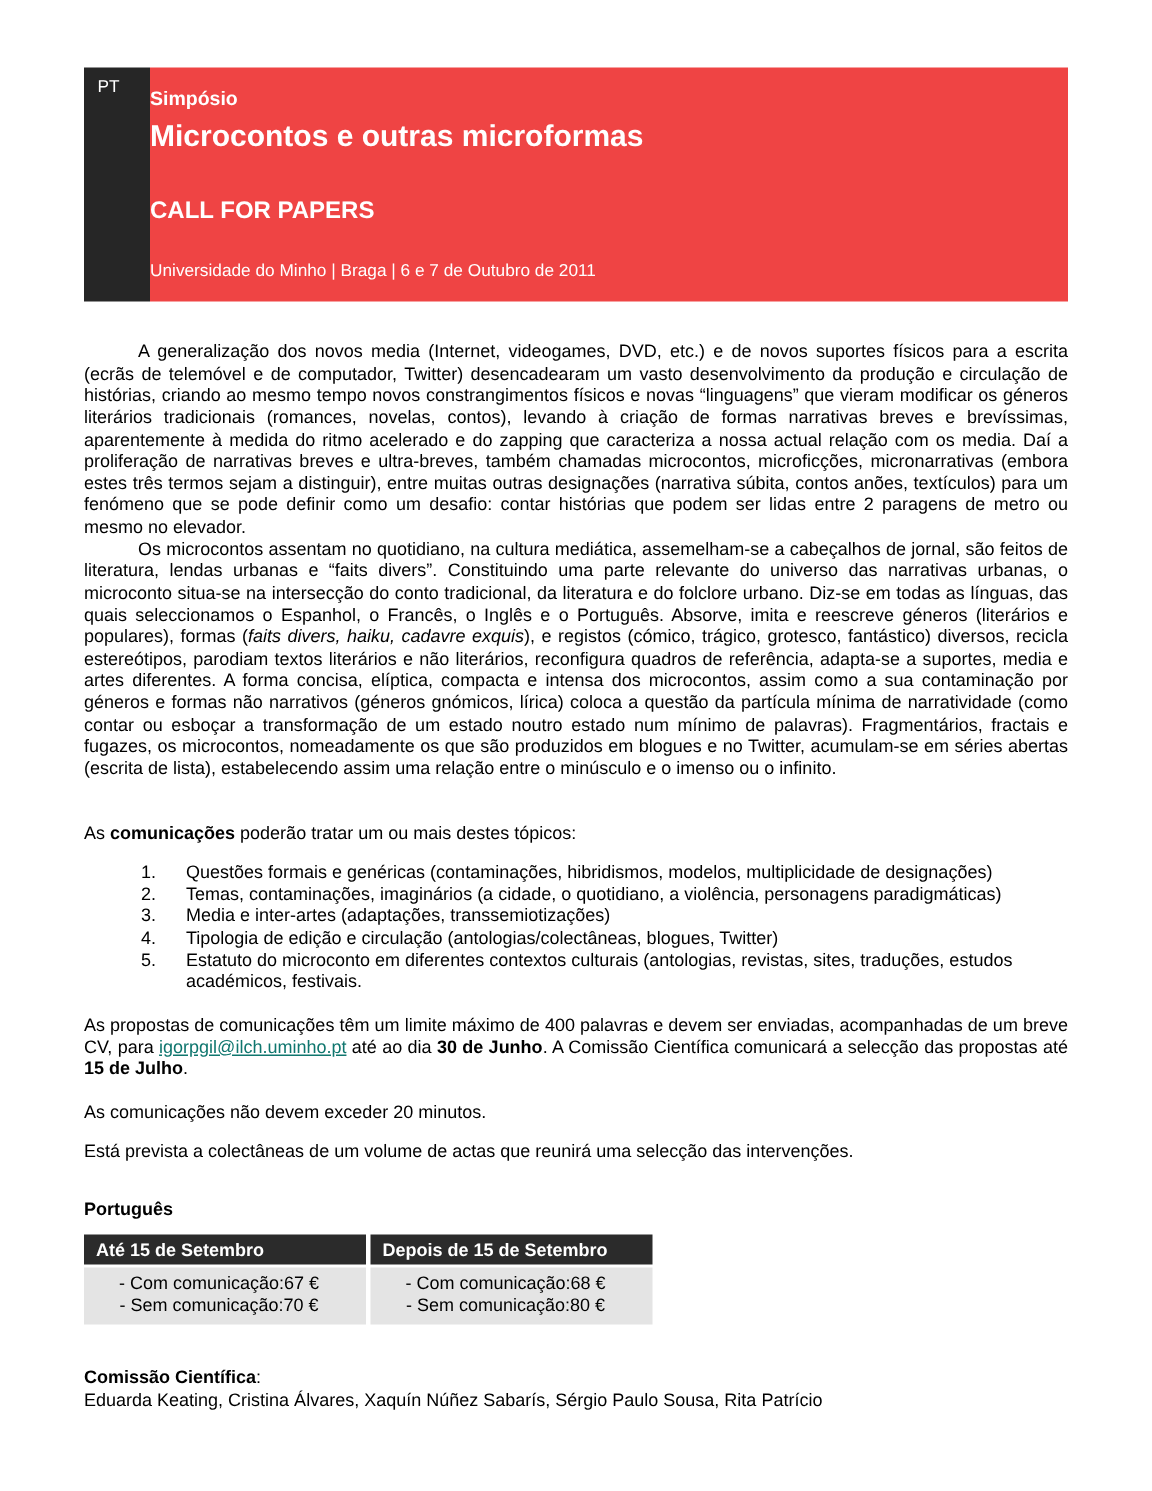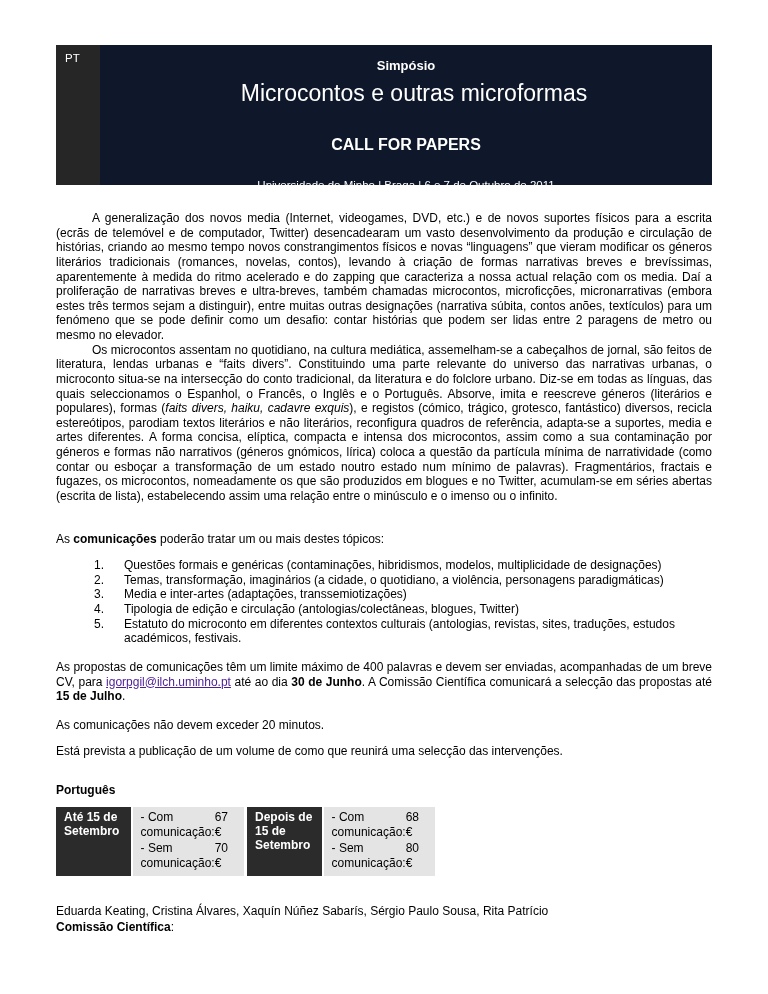--- a/index.html
+++ b/index.html
@@ -5,50 +5,50 @@
   * { margin:0; padding:0; box-sizing:border-box; }
   html,body { background:#ffffff; }
   body {
     width:768px; min-height:994px;
     font-family:"Liberation Sans", sans-serif;
     font-size:12px; color:#000;
   }
   .page { padding:45px 56px 20px 56px; }
 
   
-  .banner { display:flex; height:140px;border-radius:21px; }
+  .banner { display:flex; height:156px;border-radius:21px; }
   .banner-side { width:44px; background:#262626; color:#fff; padding:7px 0 0 9px; font-size:11.5px; }
-  .banner-main { flex:1; background:#0f172a; color:#fff; text-align:center; }
+  .banner-main { flex:1; background:#ef4444; color:#fff; }
   .b-sub   { font-size:13px;   font-weight:bold; padding-top:13px; }
-  .b-title { font-size:23px;   font-weight:normal; margin-top:7px;padding-left:16px; }
+  .b-title { font-size:20px;   font-weight:bold; margin-top:7px; }
   .b-cfp   { font-size:16px; font-weight:bold; margin-top:29px; }
   .b-venue { font-size:11.5px; margin-top:25px; }
 
   
   .content p { line-height:1.22; }
   .justify { text-align:justify; }
   .indent  { text-indent:36px; }
   .p1 { margin-top:26px; }
   .topics-intro { margin-top:28px; }
   .topic-list { margin-top:12px; margin-left:38px; }
   .topic-item { display:flex; line-height:1.22; }
   .topic-num  { width:30px; flex:none; }
   .topic-text { flex:1; }
   .proposals { margin-top:14px; }
   .duration  { margin-top:14px; }
   .languages { margin-top:12px; }
   .publication { margin-top:12px; }
   b, .bold { font-weight:bold; }
   em { font-style:italic; }
-  a.email { color:#4c1d95; text-decoration:underline; cursor:pointer; }
+  a.email { color:#0f766e; text-decoration:underline; cursor:pointer; }
 
   
   .insc-title { margin-top:24px; font-weight:bold; }
   .reg-table { margin-top:9px; display:flex; gap:3px; width:379px; }
-  .reg-col { flex:1; display:flex; flex-direction:row; gap:2px;border-radius:22px; }
+  .reg-col { flex:1; display:flex; flex-direction:column; gap:2px;border-radius:22px; }
   .reg-head { background:#2b2b2b; color:#fff; font-weight:bold; padding:3px 8px 3px 8px; font-size:12px; }
   .reg-body { background:#e4e4e4; padding:3px 8px 4px 8px; }
   .reg-row  { display:flex; justify-content:center; padding-right:8px; line-height:1.3; }
 
   
   .committee { margin-top:28px; line-height:1.3; }
 </style>
 </head>
 <body>
 
@@ -74,42 +74,42 @@
 
     <p class="topics-intro"><span>As </span><b>comunicações</b><span> poderão tratar um ou mais destes tópicos:</span></p>
 
     <div class="topic-list">
       <div class="topic-item">
         <span class="topic-num">1.</span>
         <span class="topic-text">Questões formais e genéricas (contaminações, hibridismos, modelos, multiplicidade de designações)</span>
       </div>
       <div class="topic-item">
         <span class="topic-num">2.</span>
-        <span class="topic-text">Temas, transformação, imaginários (a cidade, o quotidiano, a violência, personagens paradigmáticas)</span>
+        <span class="topic-text">Temas, contaminações, imaginários (a cidade, o quotidiano, a violência, personagens paradigmáticas)</span>
       </div>
       <div class="topic-item">
         <span class="topic-num">3.</span>
         <span class="topic-text">Media e inter-artes (adaptações, transsemiotizações)</span>
       </div>
       <div class="topic-item">
         <span class="topic-num">4.</span>
         <span class="topic-text">Tipologia de edição e circulação (antologias/colectâneas, blogues, Twitter)</span>
       </div>
       <div class="topic-item">
         <span class="topic-num">5.</span>
         <span class="topic-text">Estatuto do microconto em diferentes contextos culturais (antologias, revistas, sites, traduções, estudos académicos, festivais.</span>
       </div>
     </div>
 
     <p class="justify proposals"><span>As propostas de comunicações têm um limite máximo de 400 palavras e devem ser enviadas, acompanhadas de um breve CV, para </span><a class="email">igorpgil@ilch.uminho.pt</a><span> até ao dia </span><b>30 de Junho</b><span>. A Comissão Científica comunicará a selecção das propostas até </span><b>15 de Julho</b><span>.</span></p>
 
     <p class="duration">As comunicações não devem exceder 20 minutos.</p>
 
 
-    <p class="publication">Está prevista a publicação de um volume de como que reunirá uma selecção das intervenções.</p>
+    <p class="publication">Está prevista a colectâneas de um volume de actas que reunirá uma selecção das intervenções.</p>
 
     <p class="insc-title">Português</p>
 
     <div class="reg-table">
       <div class="reg-col">
         <div class="reg-head">Até 15 de Setembro</div>
         <div class="reg-body">
           <div class="reg-row">
             <span>- Com comunicação:</span>
             <span>67 €</span>
@@ -129,18 +129,18 @@
           </div>
           <div class="reg-row">
             <span>- Sem comunicação:</span>
             <span>80 €</span>
           </div>
         </div>
       </div>
     </div>
 
     <div class="committee">
+      <div><b>Comissão Científica</b><span>:</span></div>
       <div>Eduarda Keating, Cristina Álvares, Xaquín Núñez Sabarís, Sérgio Paulo Sousa, Rita Patrício</div>
-      <div><b>Comissão Científica</b><span>:</span></div>
     </div>
 
   </div>
 </div>
 
 </body></html>

